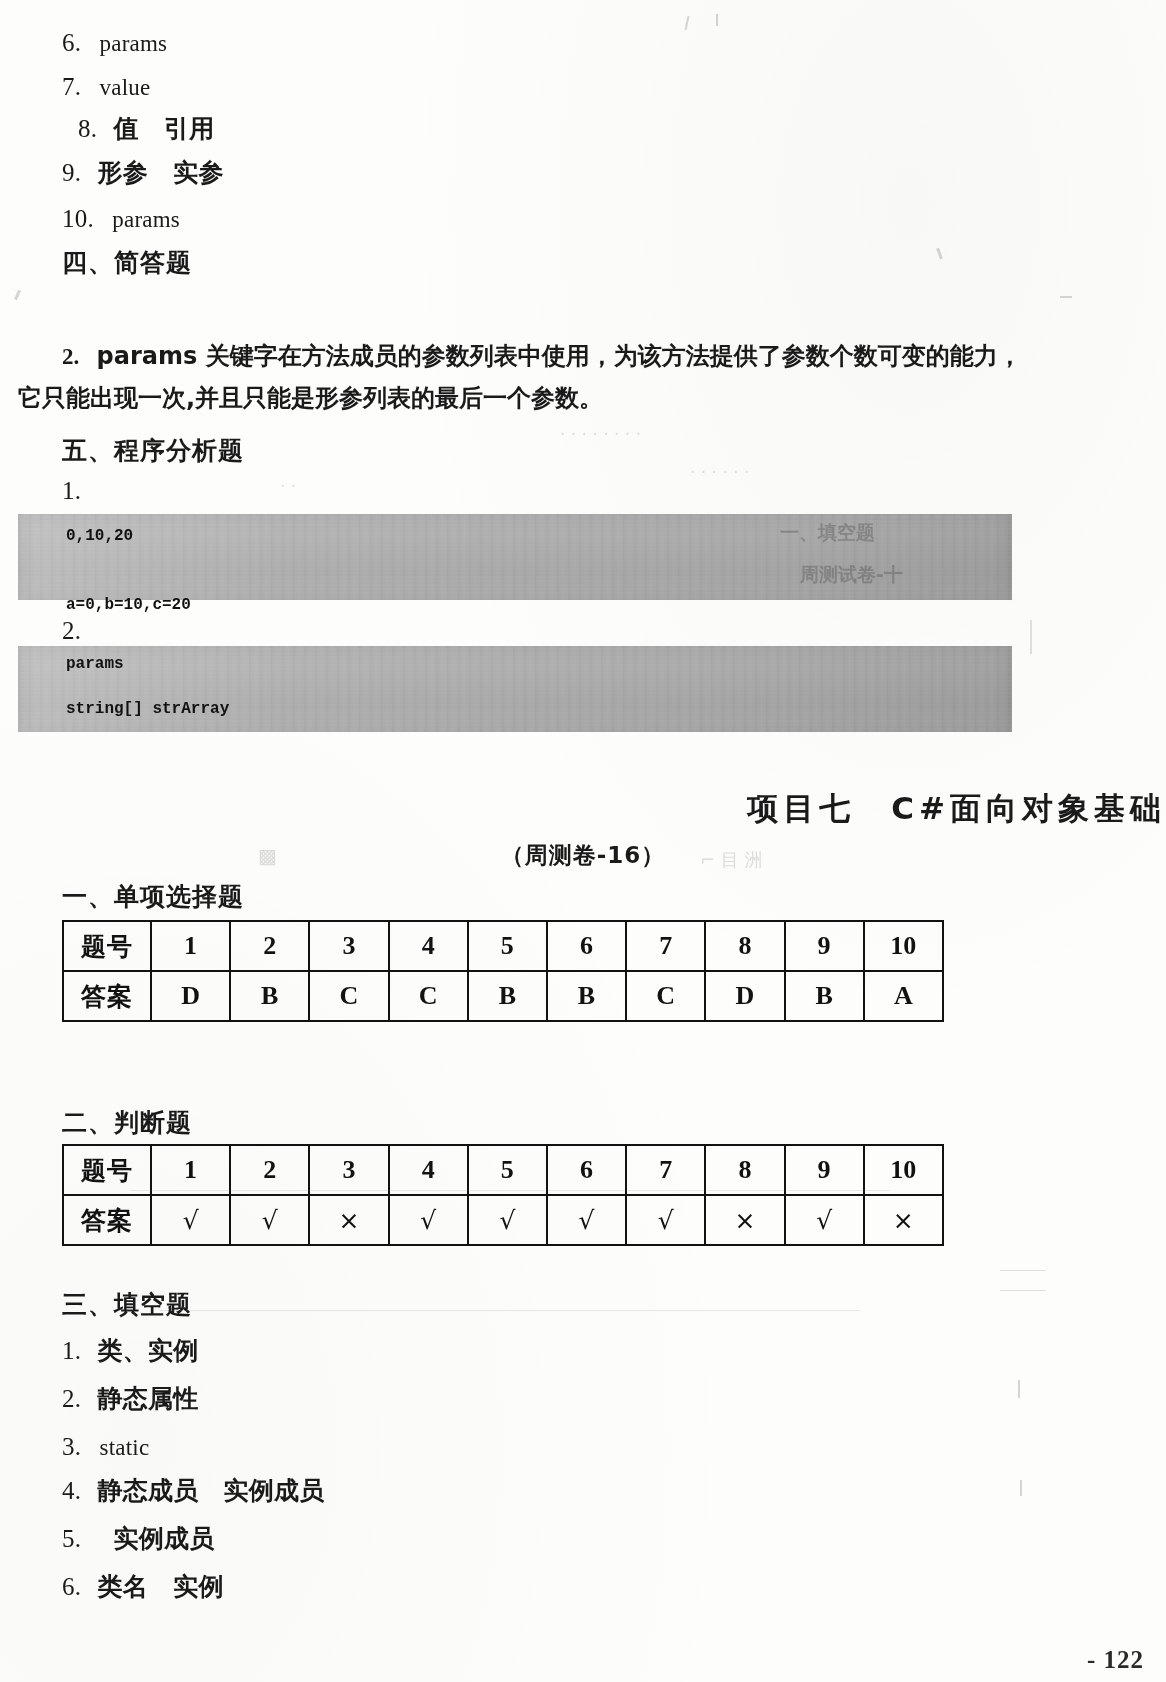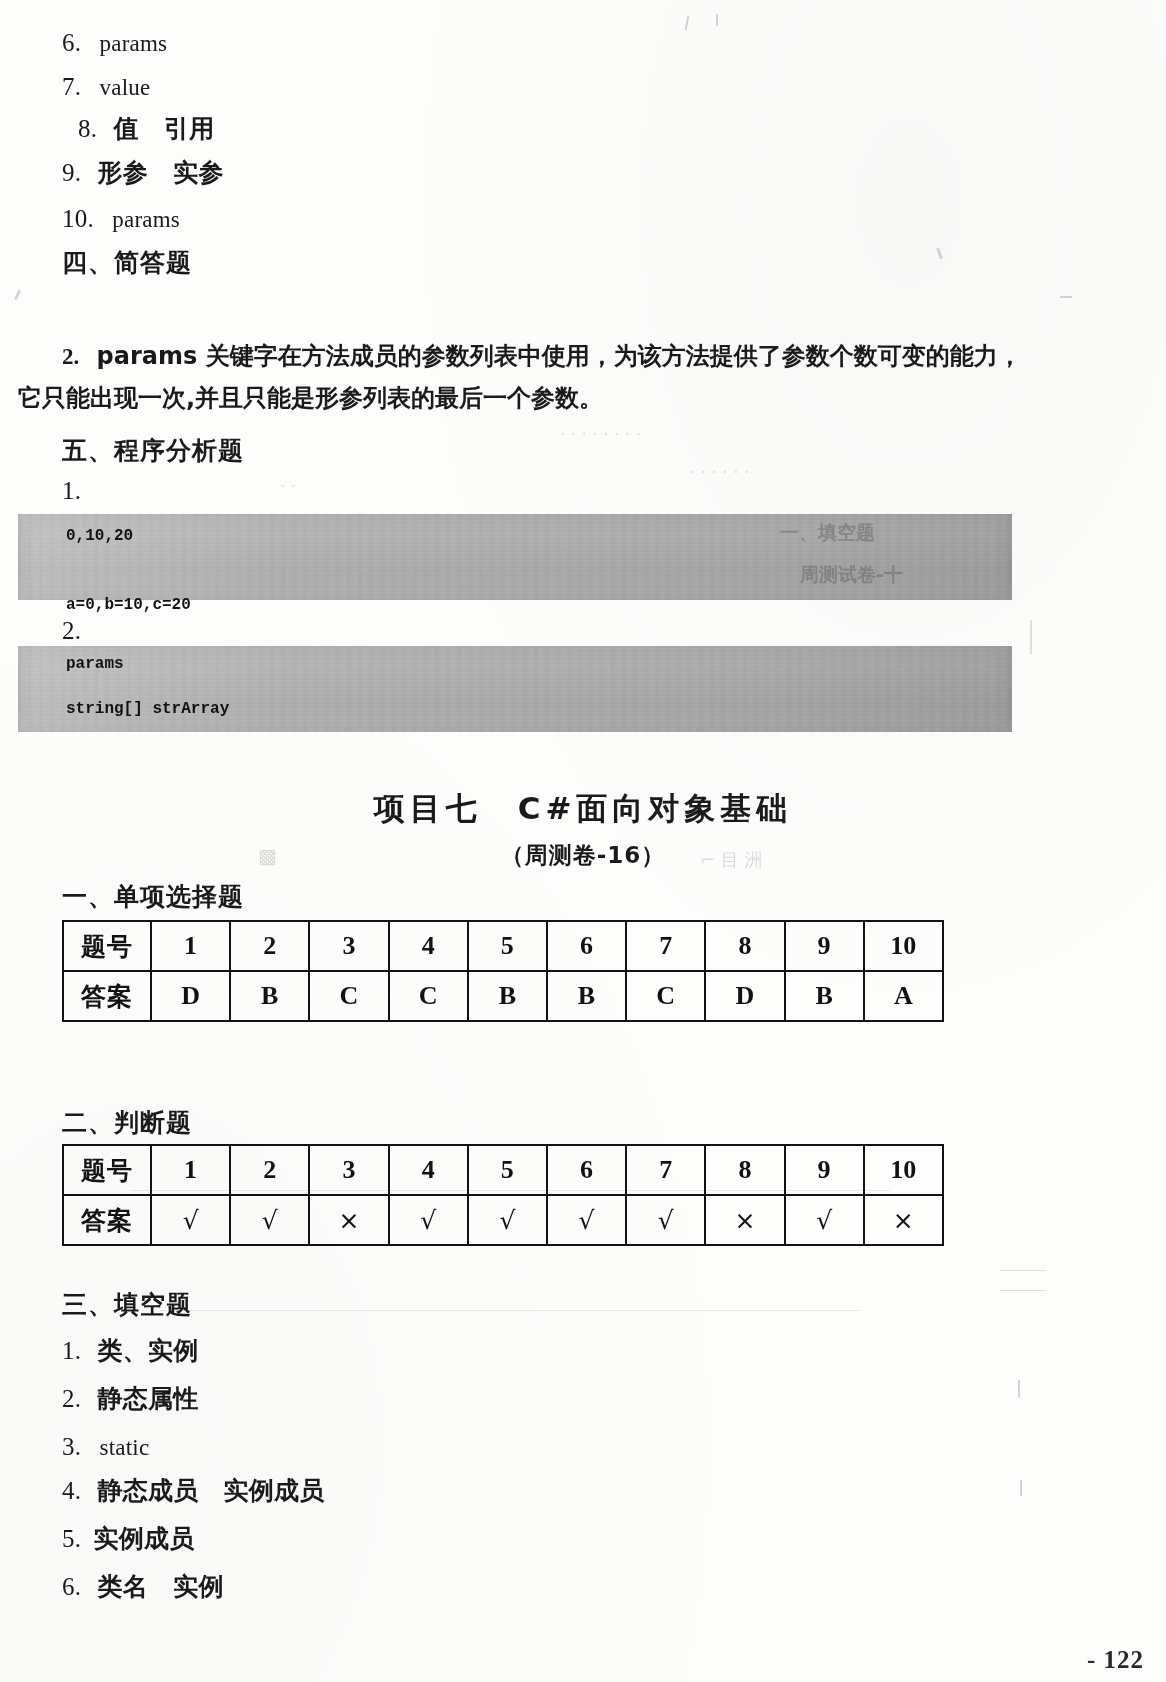--- a/index.html
+++ b/index.html
@@ -113,21 +113,21 @@
     color: rgba(80,80,80,0.38);
     white-space: nowrap;
     z-index: 1;
     pointer-events: none;
   }
 
   
   .proj-title {
     position: absolute;
     width: 1166px;
-    text-align: center;
+    text-align: right;
     font-family: "DejaVu Sans", "Liberation Sans", sans-serif;
     font-weight: 700;
     font-size: 31px;
     letter-spacing: 5px;
   }
   .proj-sub {
     position: absolute;
     width: 1166px;
     text-align: center;
     font-family: "DejaVu Sans", "Liberation Sans", sans-serif;
@@ -347,21 +347,21 @@
     <div class="ans-line" style="left:62px; top:1434px;">
       <span class="num">3.</span>
       <span class="latin" style="margin-left:12px;">static</span>
     </div>
     <div class="ans-line" style="left:62px; top:1478px;">
       <span class="num">4.</span>
       <span class="cjk" style="margin-left:10px;">静态成员　实例成员</span>
     </div>
     <div class="ans-line" style="left:62px; top:1526px;">
       <span class="num">5.</span>
-      <span class="cjk" style="margin-left:6px;">实例成员</span>
+      <span class="cjk" style="margin-left:26px;">实例成员</span>
     </div>
     <div class="ans-line" style="left:62px; top:1574px;">
       <span class="num">6.</span>
       <span class="cjk" style="margin-left:10px;">类名　实例</span>
     </div>
 
     <div class="page-num">- 122</div>
 
     <div class="speck" style="left:686px; top:16px; width:2px; height:14px; transform:rotate(12deg);"></div>
     <div class="speck" style="left:716px; top:14px; width:2px; height:12px;"></div>

